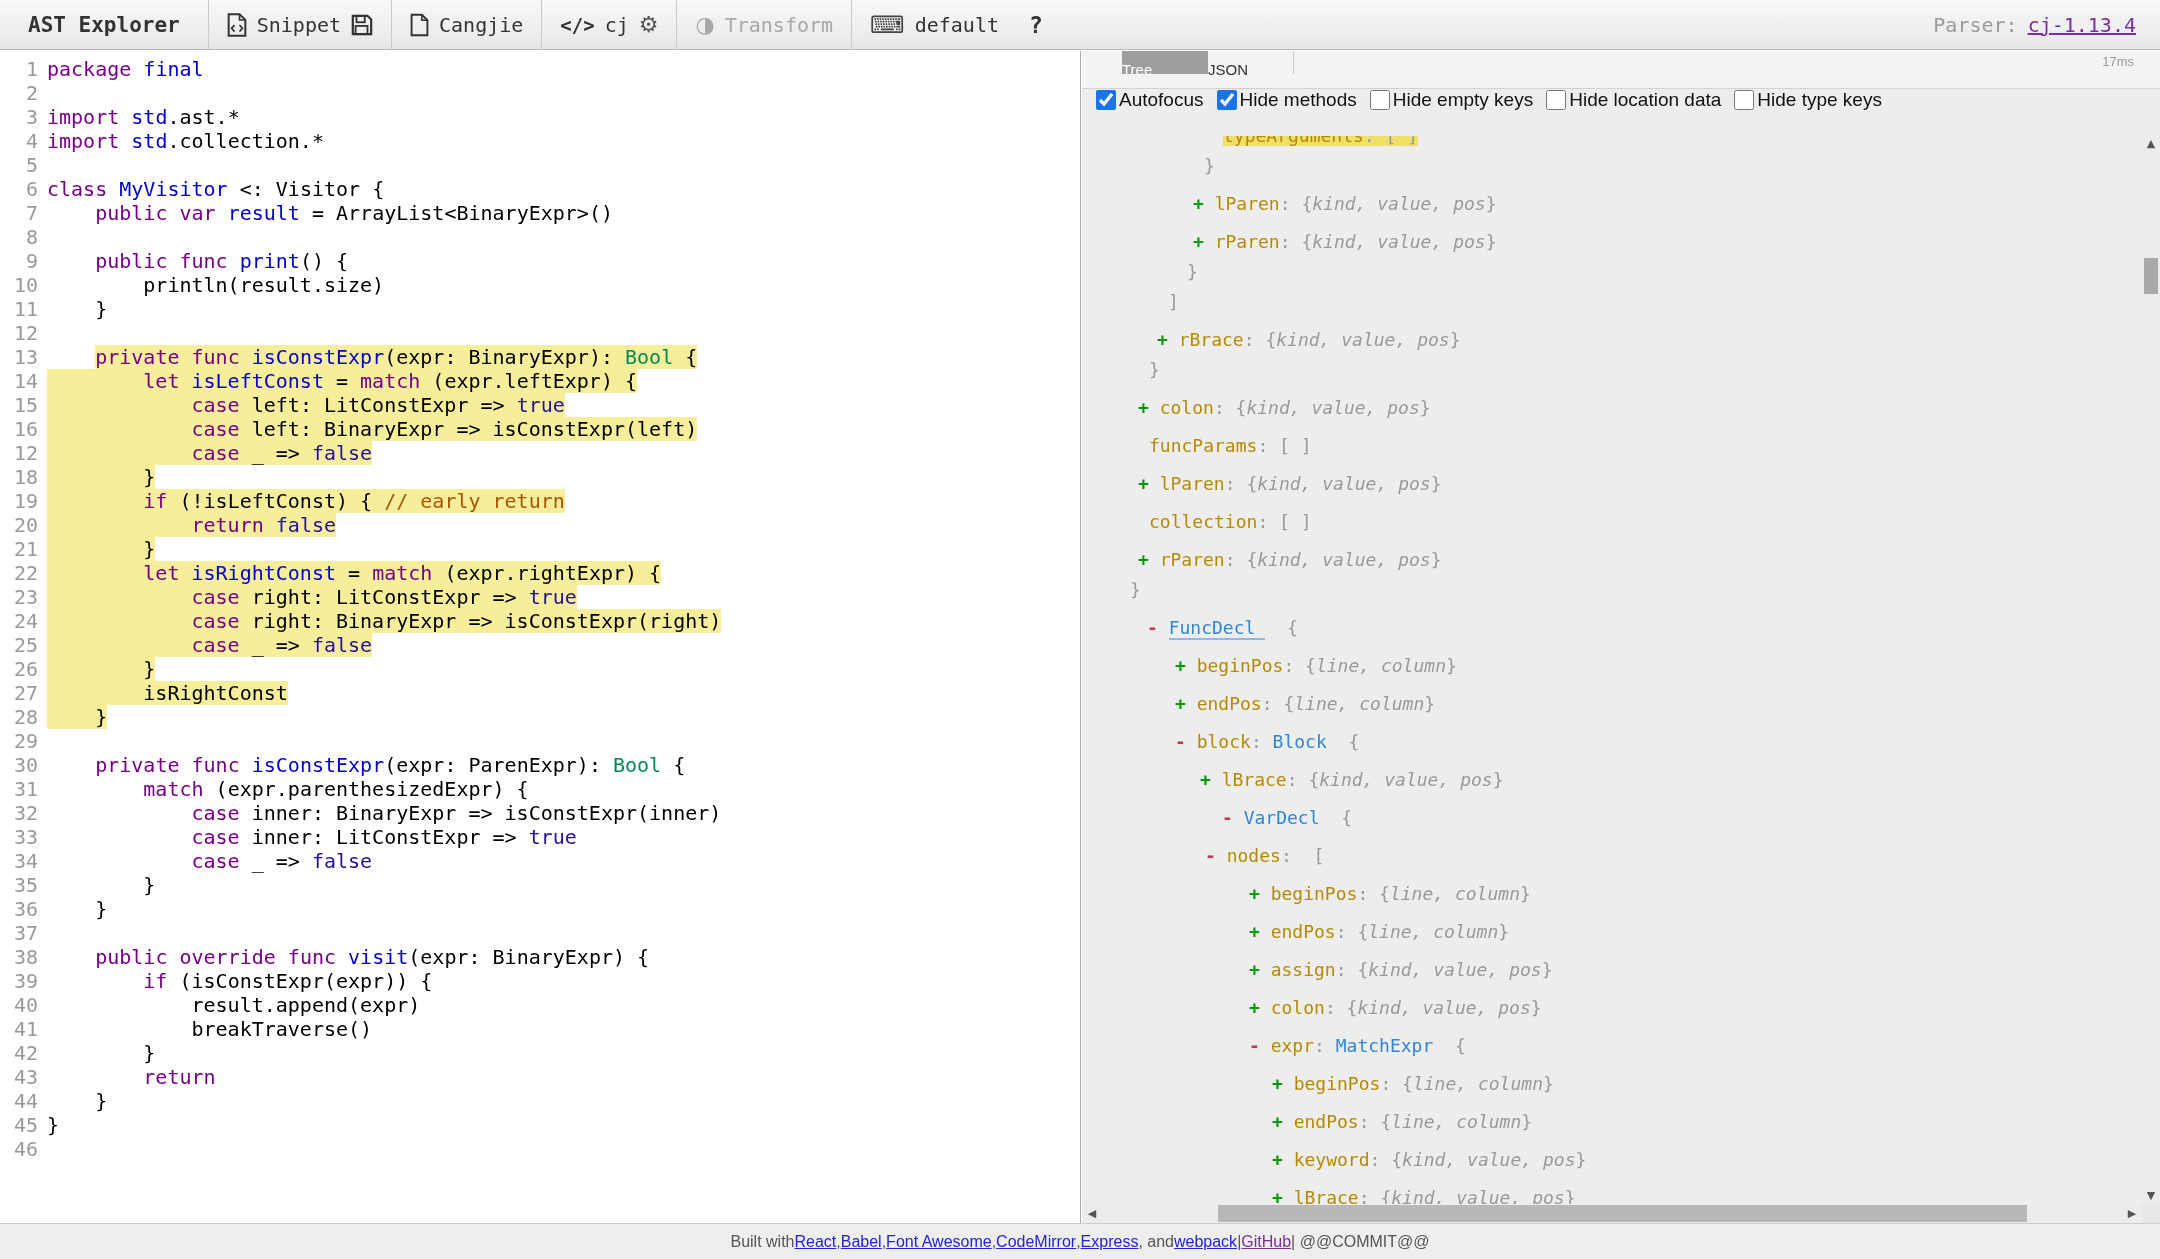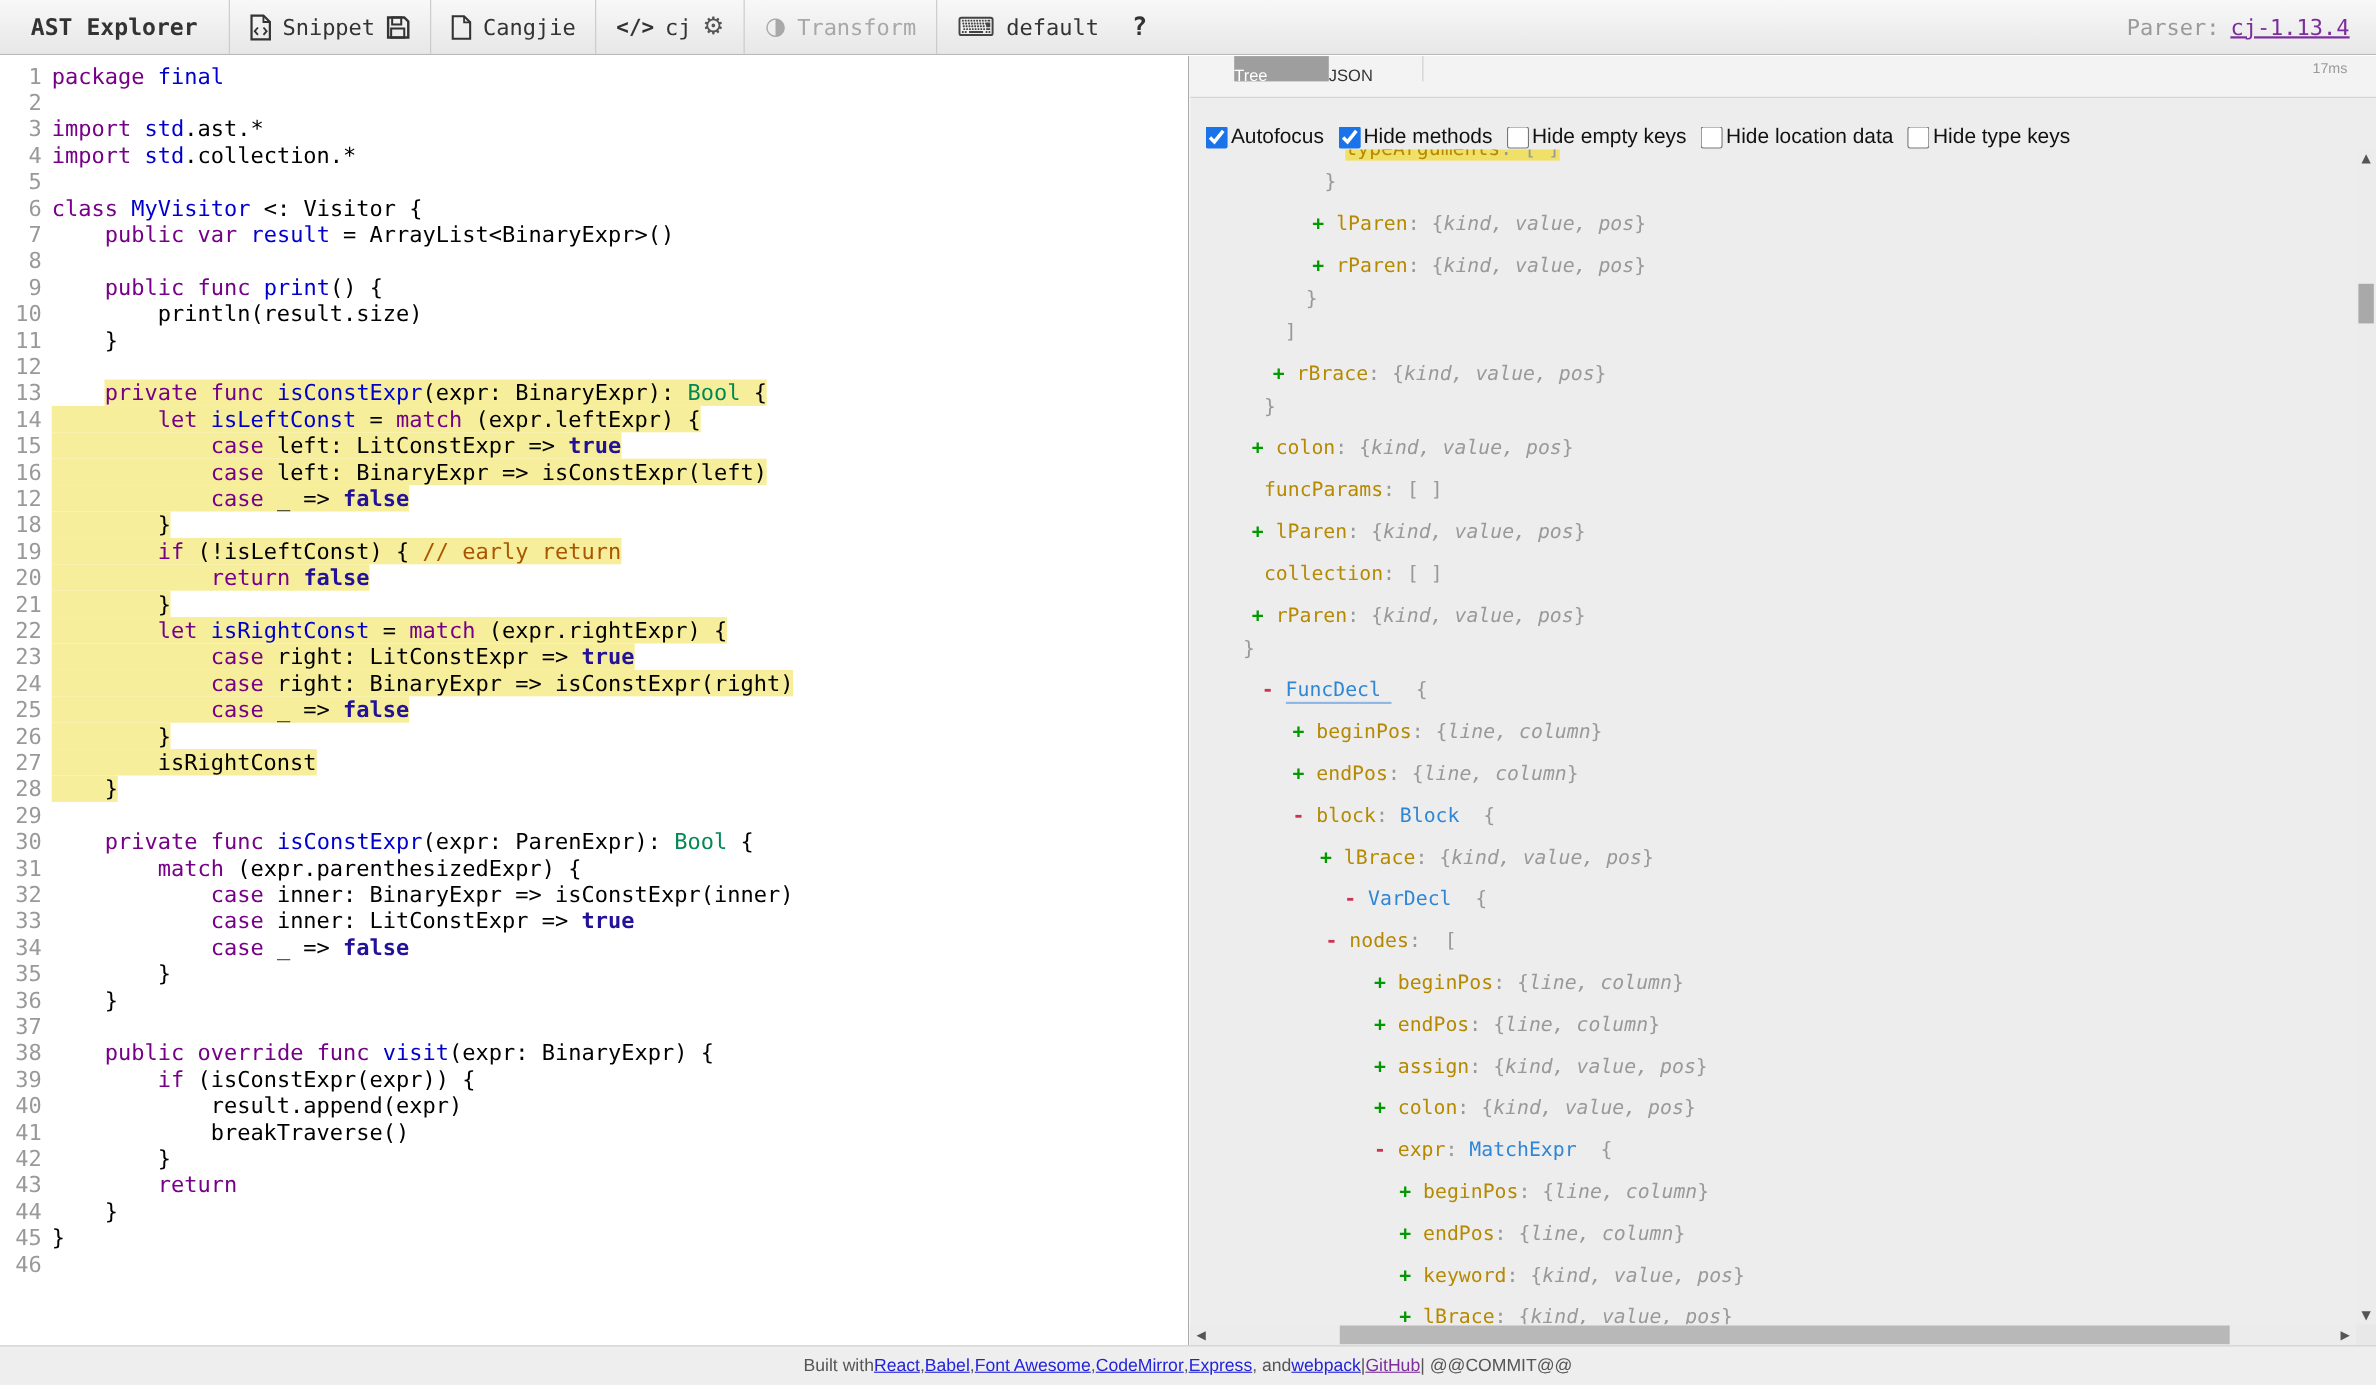--- a/index.html
+++ b/index.html
@@ -27,33 +27,33 @@
 
   
   .editor { position:absolute; top:51px; left:0; width:1081px; bottom:36px;
     background:#fff; border-right:1px solid #aaa; overflow:hidden; }
   .code-area { padding-top:6px; font-family:"DejaVu Sans Mono",monospace;
     font-size:20px; line-height:24px; }
   .code-row { display:flex; height:24px; white-space:pre; }
   .gutter { width:38px; min-width:38px; text-align:right; color:#999; }
   .code-line { padding-left:9px; white-space:pre; }
   .sel { background:#f7ee9b; }
-  .k { color:#770088; } .d { color:#0000cc; } .a { color:#221199;font-weight:bold; }
+  .k { color:#770088; } .d { color:#0000cc; } .a { color:#221199; }
   .t { color:#008855; } .c { color:#aa5500; } .p { color:#000; }
 
   
   .rpanel { position:absolute; top:51px; left:1082px; right:0; bottom:36px; background:#ededed; }
   .tabbar { position:relative; height:38px; background:#f3f3f3; border-bottom:1px solid #d2d2d2; display:flex; }
   .tab { width:86px; height:23px; line-height:38px; text-align:left; font-size:15px; color:#333; cursor:pointer; }
   .tab-active { background:#9e9e9e; color:#fff; }
   .tab-json { border-right:1px solid #ccc; }
   .tabbar .first { margin-left:40px; }
   .timing { position:absolute; right:26px; top:3px; font-size:13px; color:#999; }
 
-  .options { height:47px; display:flex; align-items:flex-end; padding-left:14px; font-size:19px; color:#111; }
+  .options { height:47px; display:flex; align-items:flex-start; padding-left:14px; font-size:19px; color:#111; }
   .opt { display:flex; align-items:center; margin-right:13px; }
   .opt input { width:20px; height:20px; margin-right:3px; accent-color:#1a73e8; }
 
   .tree { position:absolute; top:85px; left:0; right:18px; bottom:19px; overflow:hidden;
     padding-left:18px; font-family:"DejaVu Sans Mono",monospace; font-size:18px; line-height:24px; }
   .trow { white-space:pre; }
   .mt-e { margin-top:14px; } .mt-c { margin-top:6px; } .mt-cut { margin-top:-12px; }
   .sign-p { color:#009900; font-weight:bold; cursor:pointer; }
   .sign-m { color:#cc3355; font-weight:bold; cursor:pointer; }
   .tkey { color:#b58900; }

